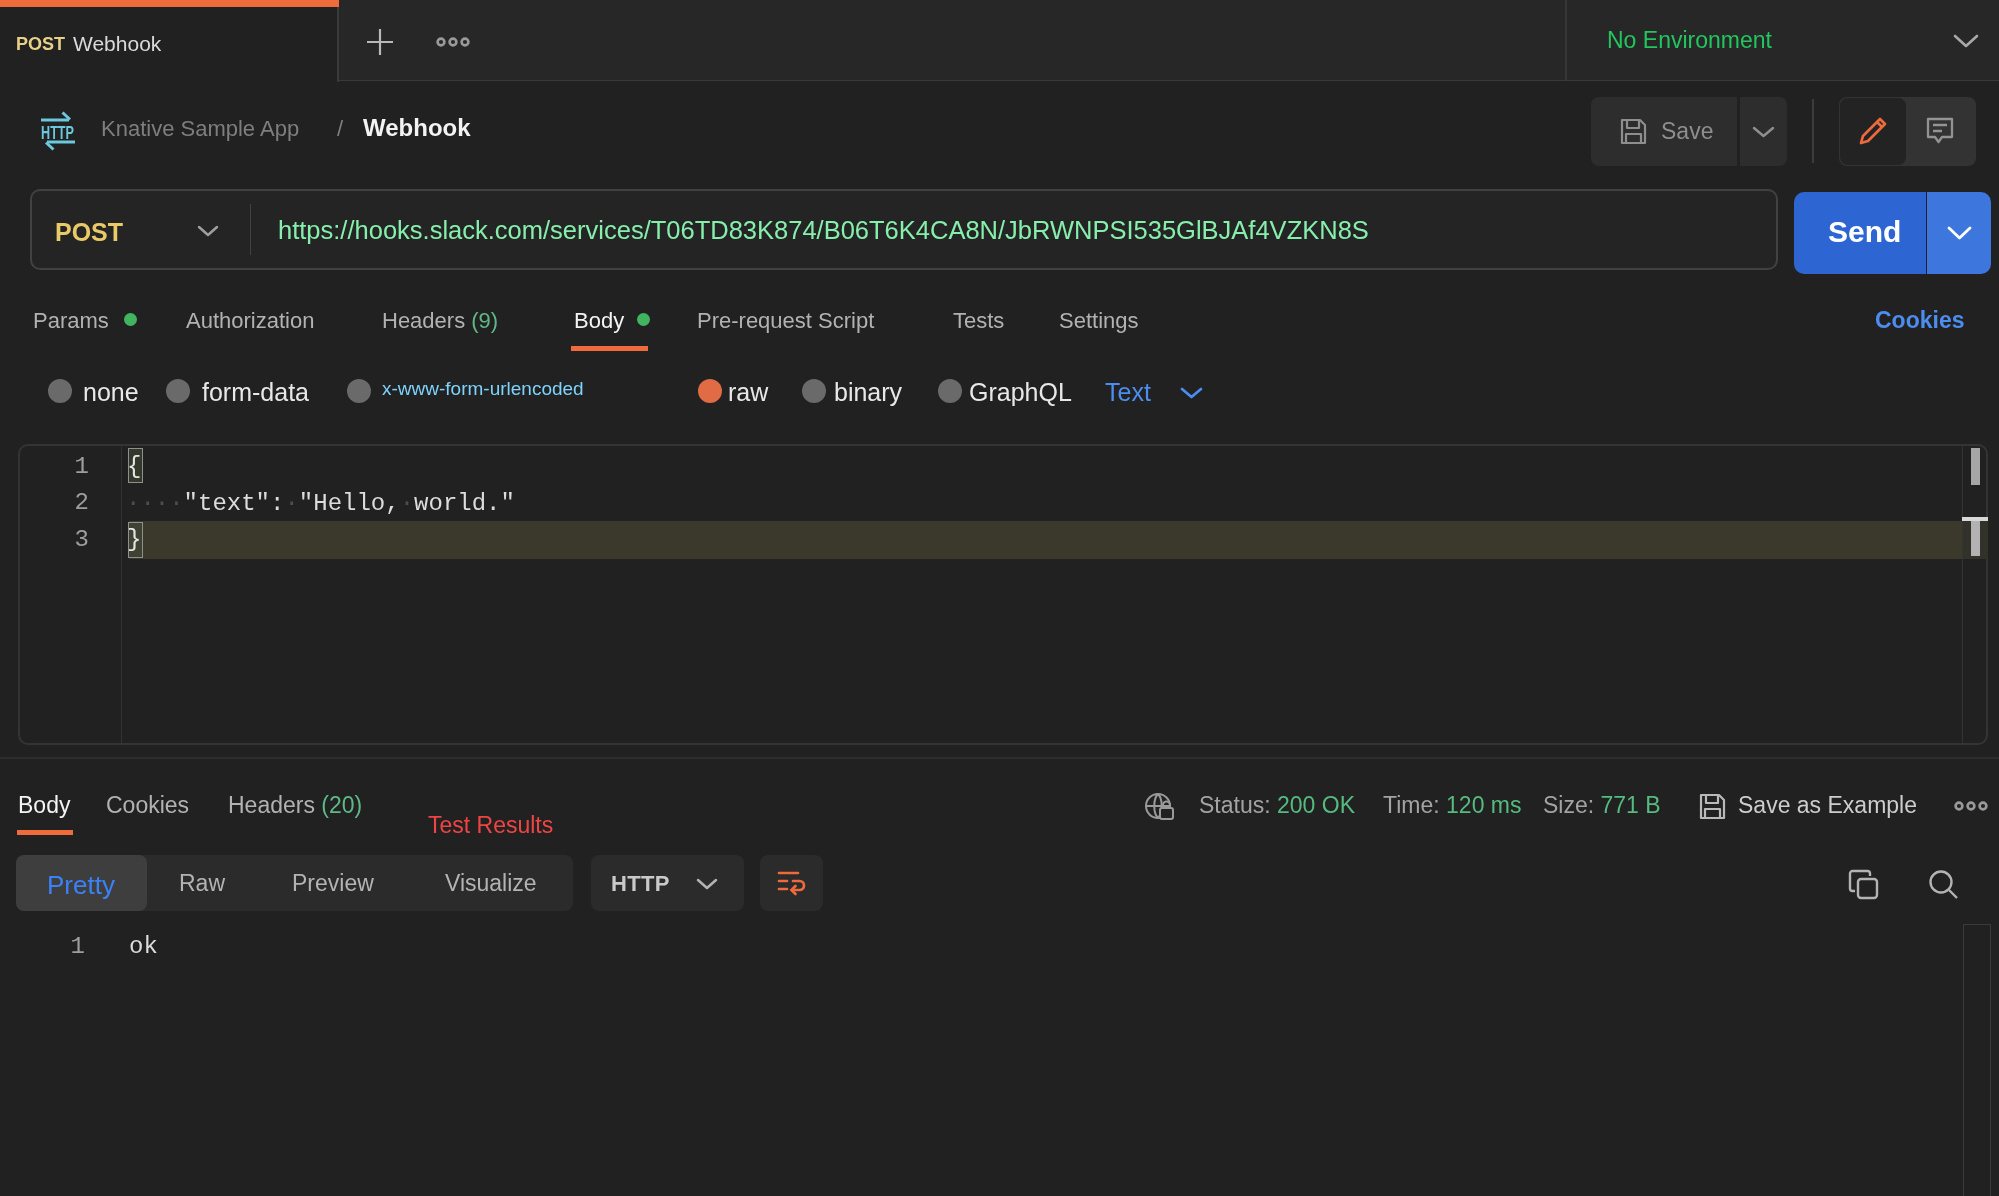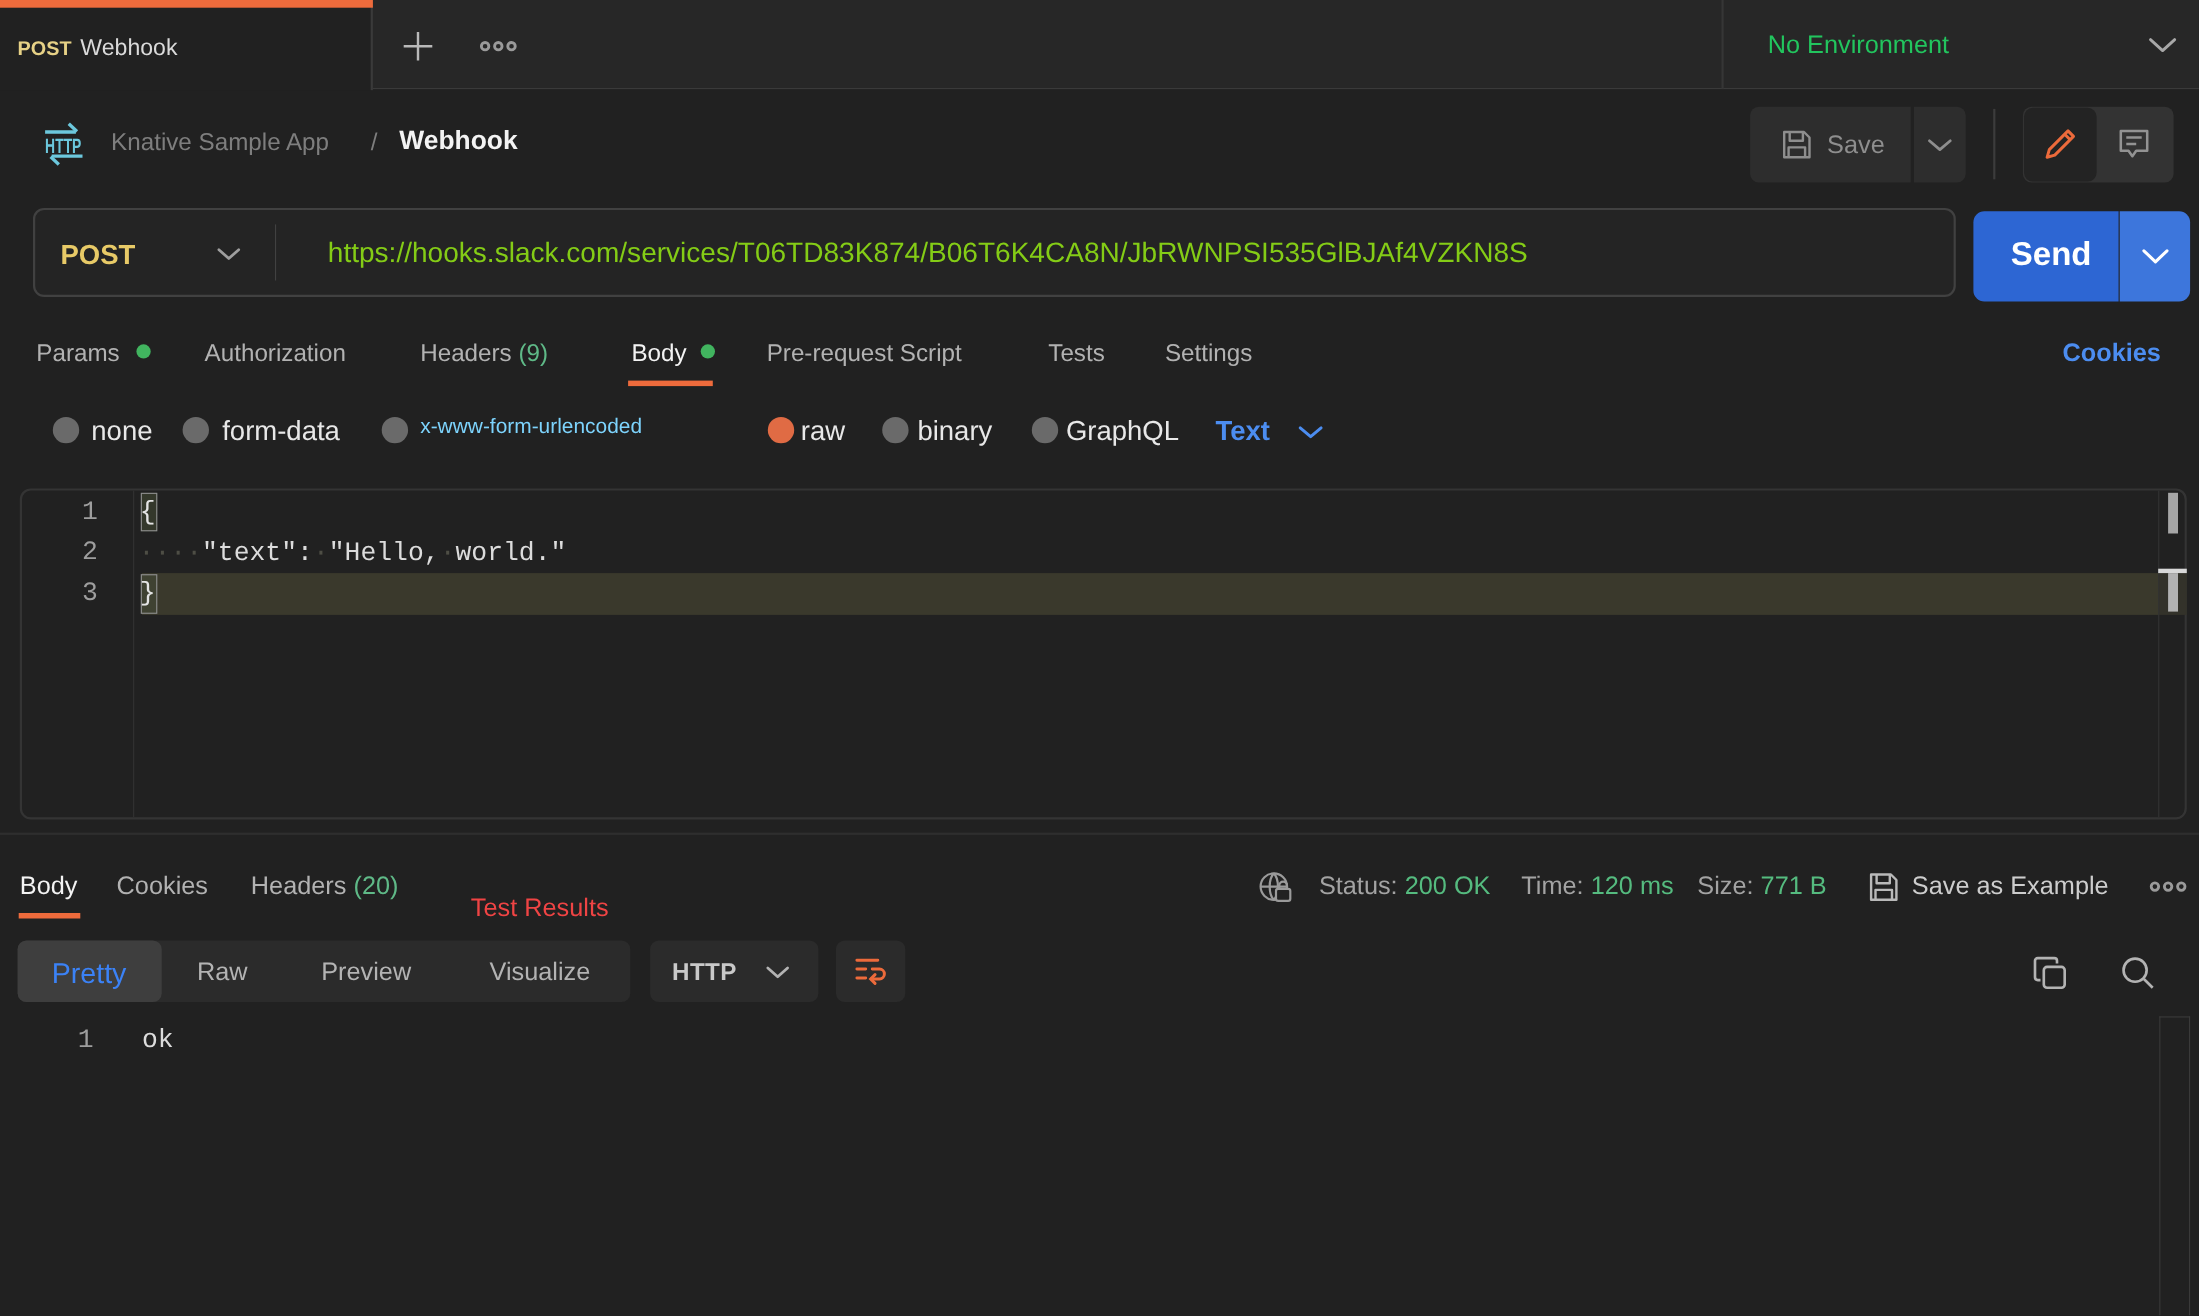--- a/index.html
+++ b/index.html
@@ -76,21 +76,21 @@
       <path d="M8 9 H22 M8 15 H17"></path>
     </g>
   </svg>
 
 <div class="abs" style="left:30px;top:189px;width:1748px;height:81px;background:#242424;border:2px solid #414141;border-radius:10px;"></div>
 <div class="abs" style="left:55px;top:218px;font-size:25px;font-weight:bold;color:#e8ca67;">POST</div>
 <svg class="abs" style="left:196px;top:224px;" width="24" height="15" viewBox="0 0 24 15">
     <path d="M3 3 L12 11 L21 3" stroke="#9e9e9e" stroke-width="2.5" fill="none" stroke-linecap="round" stroke-linejoin="round"></path>
   </svg>
 <div class="abs" style="left:250px;top:204px;width:1px;height:51px;background:#414141;"></div>
-<div class="abs" style="left:278px;top:216px;font-size:25.5px;color:#84cc16;margin-left:20px;">https://hooks.slack.com/services/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</div>
+<div class="abs" style="left:278px;top:216px;font-size:25.5px;color:#86efac;">https://hooks.slack.com/services/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</div>
 
 <div class="abs" style="left:1794px;top:192px;width:132px;height:82px;background:#2d66d3;border-radius:10px 0 0 10px;"></div>
 <div class="abs" style="left:1927px;top:192px;width:64px;height:82px;background:#3d76dc;border-radius:0 10px 10px 0;"></div>
 <div class="abs" style="left:1828px;top:215px;font-size:30px;font-weight:bold;color:#ffffff;">Send</div>
 <svg class="abs" style="left:1946px;top:225px;" width="27" height="17" viewBox="0 0 27 17">
     <path d="M3 3 L13.5 13 L24 3" stroke="#ffffff" stroke-width="2.8" fill="none" stroke-linecap="round" stroke-linejoin="round"></path>
   </svg>
 
 <div class="abs" style="left:33px;top:308px;font-size:22px;color:#b2b2b2;">Params</div>
 <div class="abs" style="left:124px;top:313px;width:13px;height:13px;border-radius:50%;background:#41b45f;"></div>
@@ -109,21 +109,21 @@
 <div class="abs" style="left:166px;top:379px;width:24px;height:24px;border-radius:50%;background:#6a6a6a;"></div>
 <div class="abs" style="left:202px;top:378px;font-size:25px;color:#e8e8e8;">form-data</div>
 <div class="abs" style="left:347px;top:379px;width:24px;height:24px;border-radius:50%;background:#6a6a6a;"></div>
 <div class="abs" style="left:382px;top:378px;font-size:19px;color:#7dd3fc;">x-www-form-urlencoded</div>
 <div class="abs" style="left:698px;top:379px;width:24px;height:24px;border-radius:50%;background:#e06b44;"></div>
 <div class="abs" style="left:728px;top:378px;font-size:25px;color:#e8e8e8;">raw</div>
 <div class="abs" style="left:802px;top:379px;width:24px;height:24px;border-radius:50%;background:#6a6a6a;"></div>
 <div class="abs" style="left:834px;top:378px;font-size:25px;color:#e8e8e8;">binary</div>
 <div class="abs" style="left:938px;top:379px;width:24px;height:24px;border-radius:50%;background:#6a6a6a;"></div>
 <div class="abs" style="left:969px;top:378px;font-size:25px;color:#e8e8e8;">GraphQL</div>
-<div class="abs" style="left:1105px;top:378px;font-size:25px;font-weight:bold;color:#4c8df0;">Text</div>
+<div class="abs" style="left:1105px;top:378px;font-size:25px;font-weight:normal;color:#4c8df0;">Text</div>
 <svg class="abs" style="left:1179px;top:386px;" width="25" height="15" viewBox="0 0 25 15">
     <path d="M3 3 L12.5 11 L22 3" stroke="#4c8df0" stroke-width="2.7" fill="none" stroke-linecap="round" stroke-linejoin="round"></path>
   </svg>
 
 <div class="abs" style="left:18px;top:444px;width:1970px;height:301px;border:2px solid #343434;border-radius:10px;"></div>
 
 <div class="abs" style="left:129px;top:521px;width:1833px;height:38px;background:#3a392c;"></div>
 <div class="abs" style="left:1962px;top:521px;width:26px;height:38px;background:#33322a;"></div>
 
 <div class="abs" style="left:121px;top:446px;width:1px;height:297px;background:#323232;"></div>

